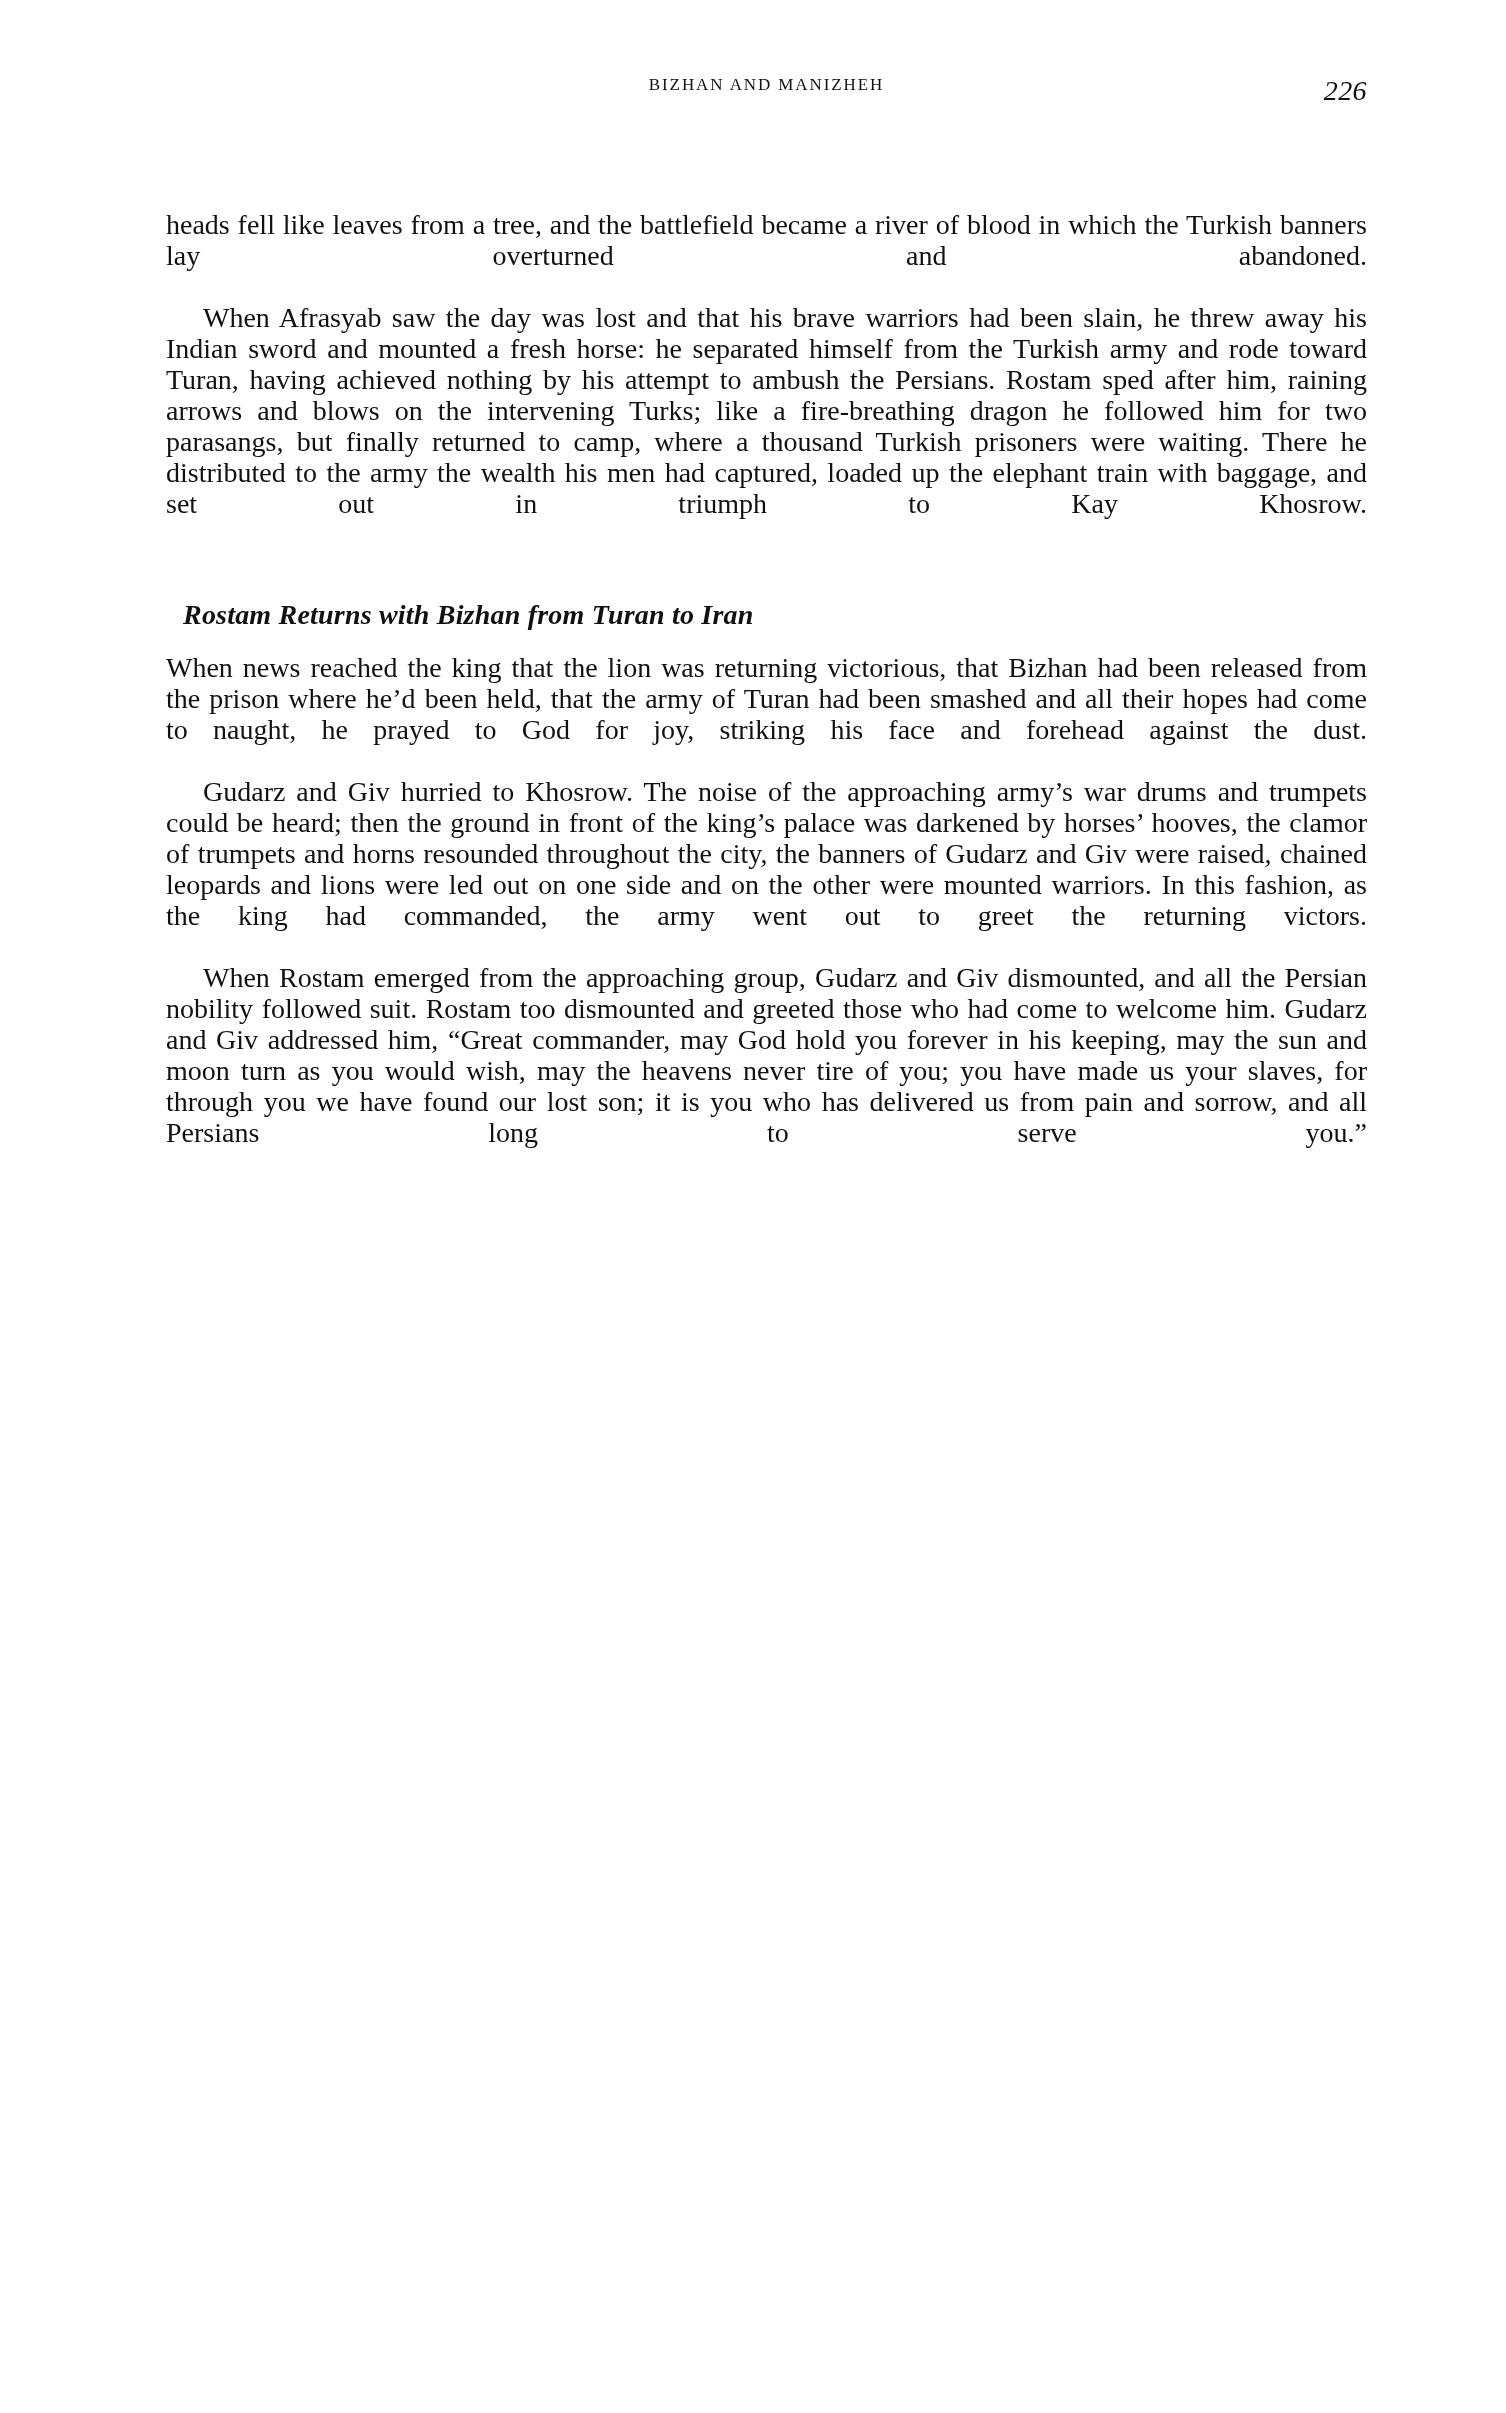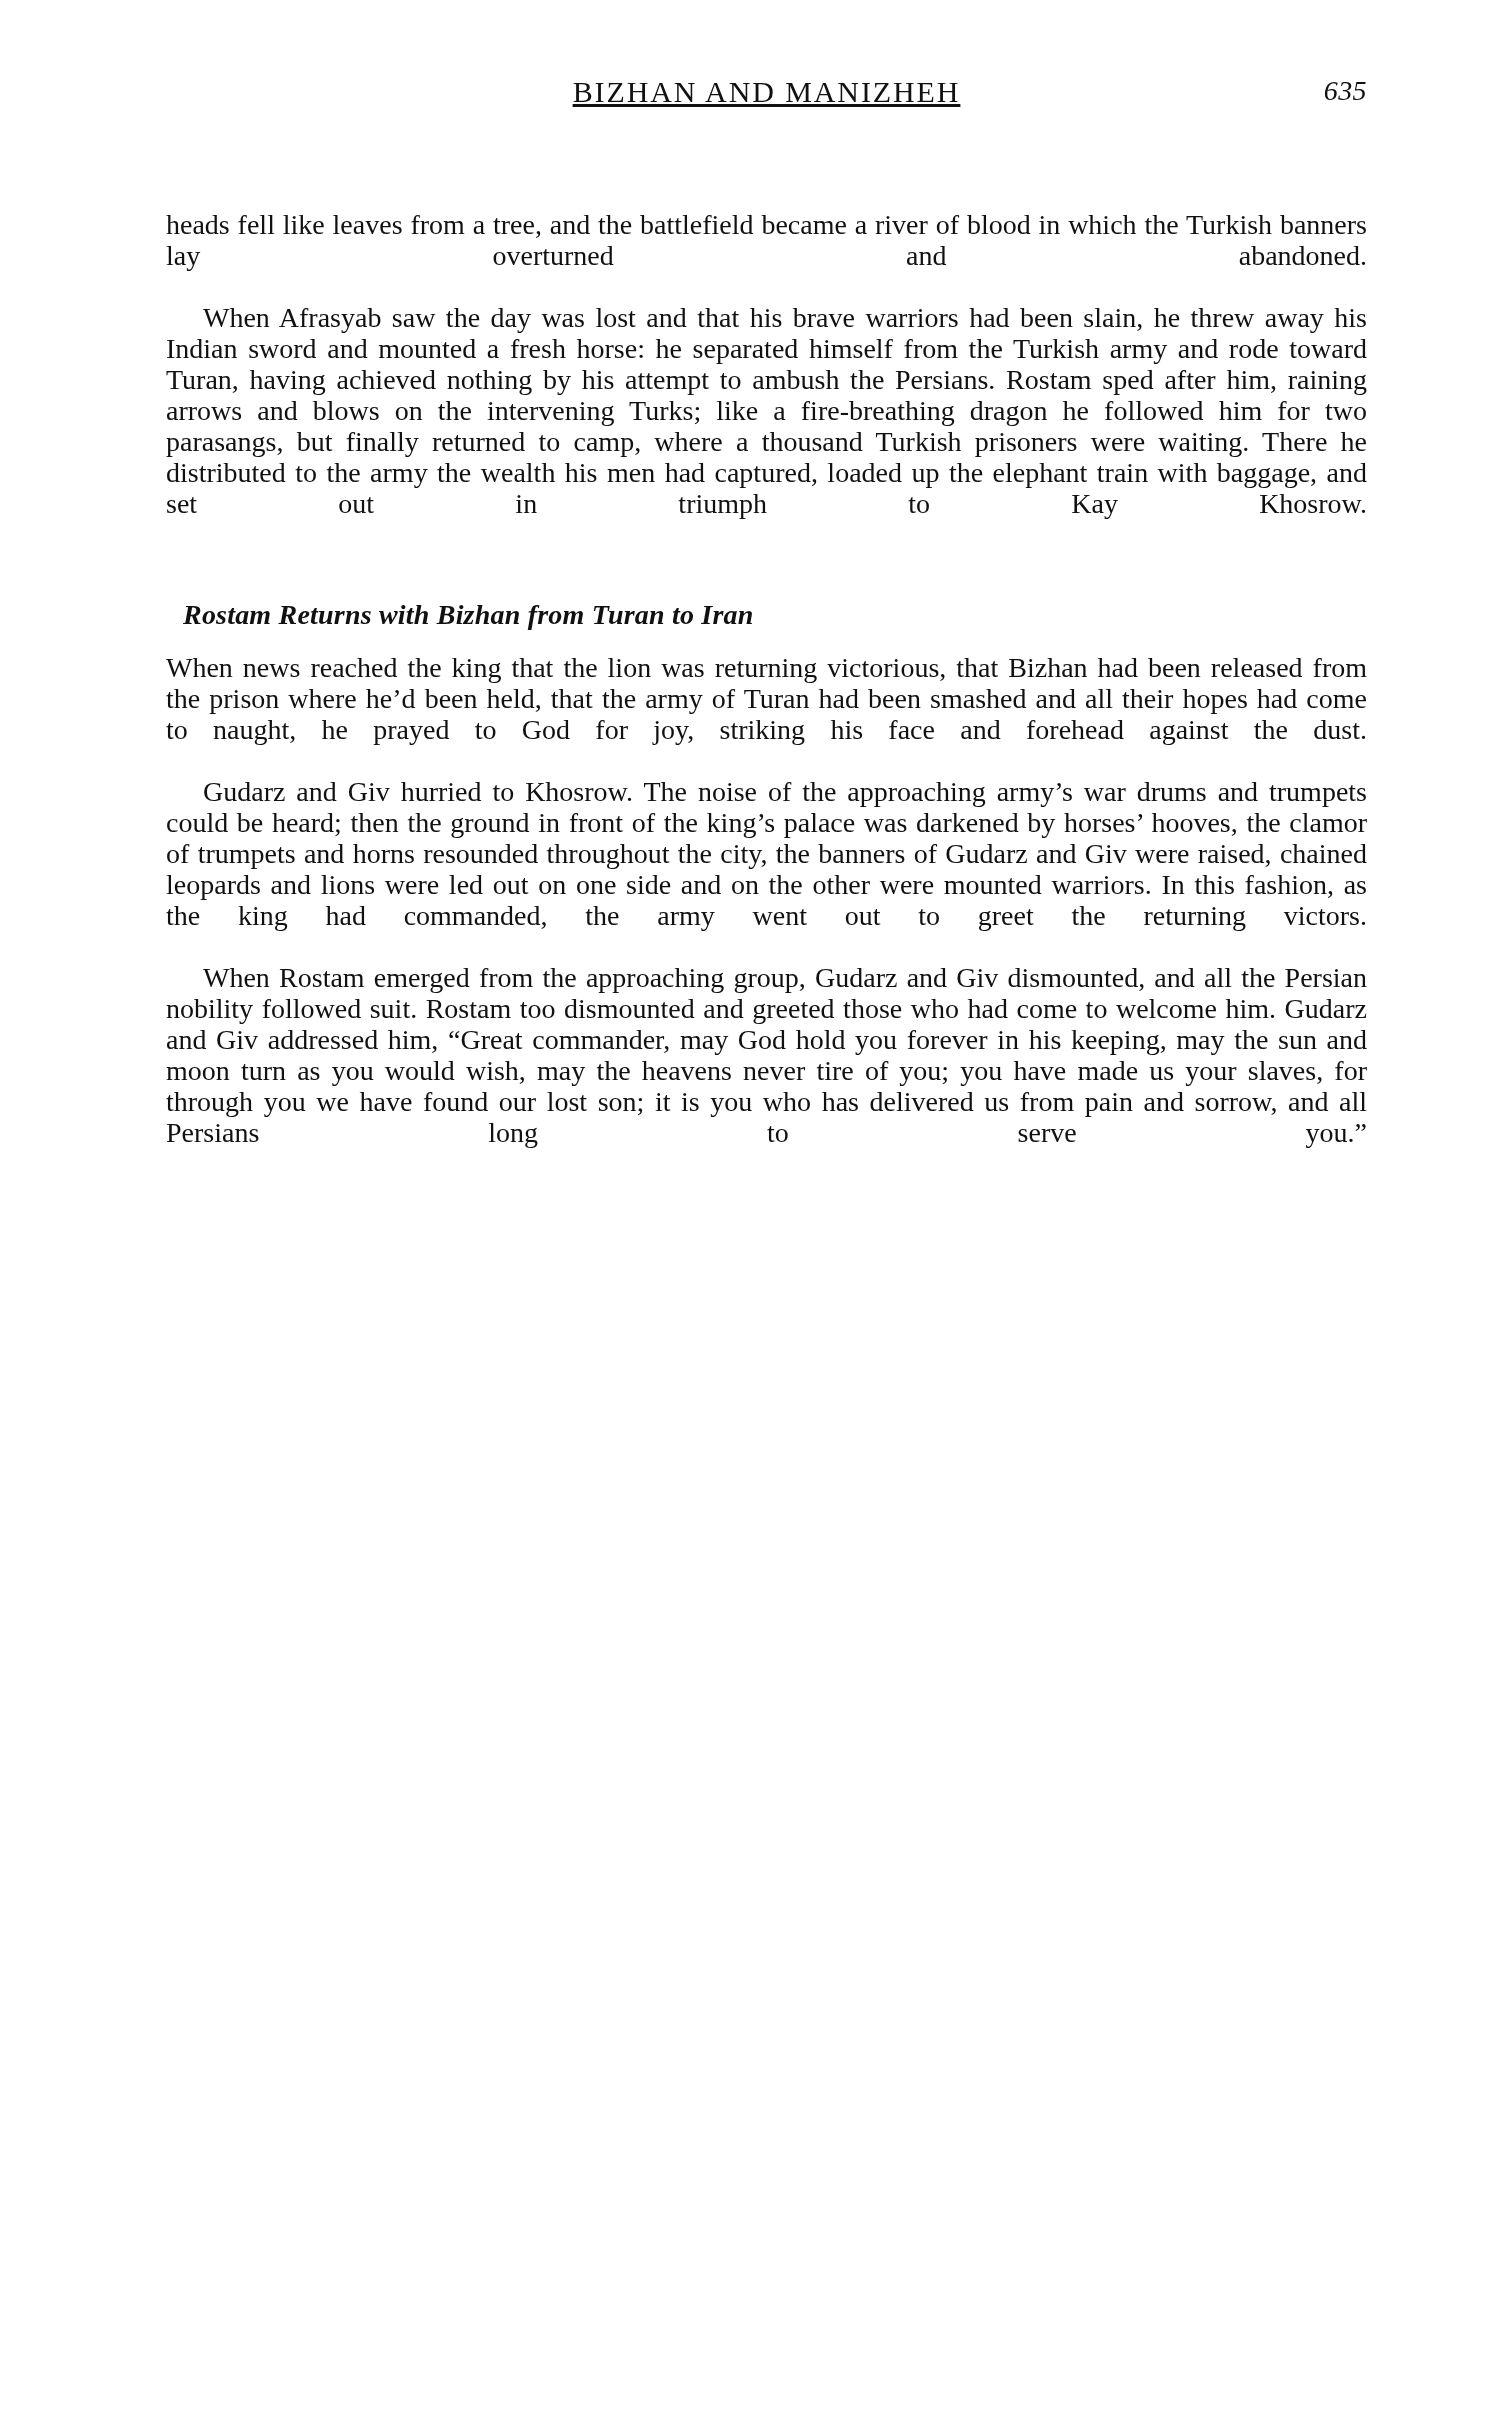--- a/index.html
+++ b/index.html
@@ -26,27 +26,26 @@
     left: 166px;
     top: 75px;
     width: 1201px;
     height: 36px;
     display: flex;
     align-items: baseline;
     justify-content: center;
   }
 
   .running-head-title {
-    font-size: 30px;
+    font-size: 17px;
     letter-spacing: 1.9px;
     text-transform: uppercase;
     font-variant: small-caps;
     white-space: nowrap;
     color: #111111;
-    text-decoration: underline;
   }
 
   .folio {
     position: absolute;
     right: 0;
     top: 0;
     font-size: 28px;
     font-style: italic;
     letter-spacing: 0.4px;
     color: #111111;
@@ -101,21 +100,21 @@
   .gap-before-subhead { height: 34px; }
   .gap-after-subhead  { height: 5.5px; }
 </style>
 </head>
 <body>
 
 <div class="page">
 
   <div class="running-head">
     <span class="running-head-title">Bizhan and Manizheh</span>
-    <span class="folio">635</span>
+    <span class="folio">226</span>
   </div>
 
   <div class="textblock">
 
     <p class="para flush">heads fell like leaves from a tree, and the battlefield became a river of blood in which the Turkish banners lay overturned and abandoned.</p>
 
     <p class="para indent">When Afrasyab saw the day was lost and that his brave warriors had been slain, he threw away his Indian sword and mounted a fresh horse: he separated himself from the Turkish army and rode toward Turan, having achieved nothing by his attempt to ambush the Persians. Rostam sped after him, raining arrows and blows on the intervening Turks; like a fire-breathing dragon he followed him for two parasangs, but finally returned to camp, where a thousand Turkish prisoners were waiting. There he distributed to the army the wealth his men had captured, loaded up the elephant train with baggage, and set out in triumph to Kay Khosrow.</p>
 
     <div class="gap-before-subhead"></div>
 

